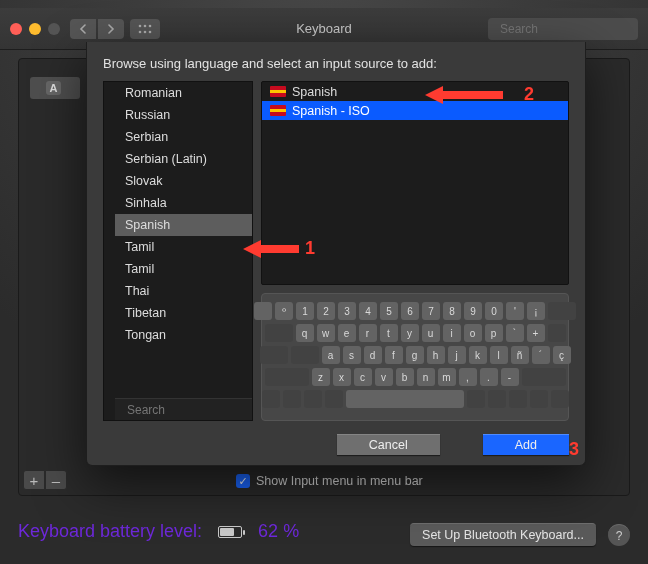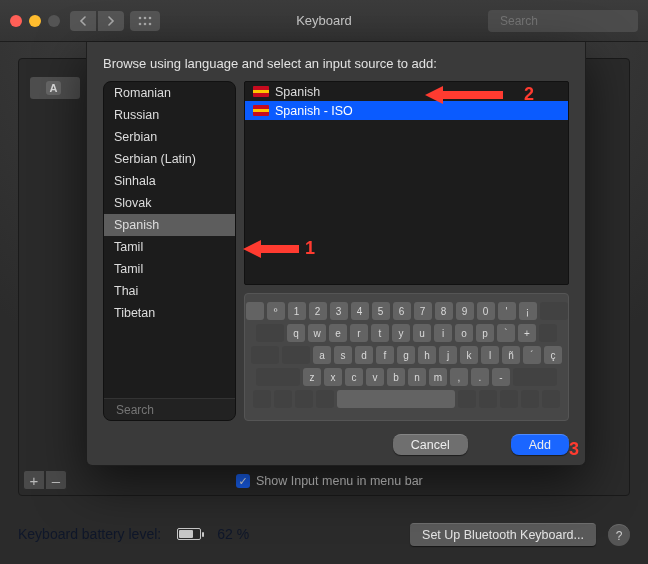--- a/index.html
+++ b/index.html
@@ -21,21 +21,21 @@
   html, body { margin:0; padding:0; }
   body {
     width:648px; height:564px; overflow:hidden;
     font-family: -apple-system, "Helvetica Neue", Arial, sans-serif;
     font-size:12px; color:var(--text);
     background: radial-gradient(circle at 50% -10%, #494949 0%, #2b2b2b 70%);
     position:relative;
   }
   
   .titlebar {
-    position:absolute; left:0; top:0; right:0; height:42px;
+    position:absolute; left:0; top:8px; right:0; height:42px;
     display:flex; align-items:center; padding:0 10px;
     background: linear-gradient(#3c3c3c,#343434);
     border-bottom:1px solid #1d1d1d;
   }
   .traffic { display:flex; gap:7px; }
   .tl { width:12px; height:12px; border-radius:50%; }
   .tl.close{background:#ff5f57;} .tl.min{background:#febc2e;} .tl.max{background:#555;}
   .navbtns{ display:flex; gap:2px; margin-left:10px; }
   .navbtn, .gridbtn{
     width:26px; height:20px; border-radius:4px; background:#555;
@@ -55,41 +55,41 @@
     border:1px solid #1a1a1a; border-radius:4px;
     background:#2a2a2a;
   }
   .bg-list{position:absolute;left:30px;top:77px;width:50px;height:22px;background:#4e4e4e;border-radius:3px;display:flex;align-items:center;justify-content:center;color:#ddd;font-size:11px;}
   .bg-list::before{content:"A";background:#666;border-radius:3px;padding:1px 4px;margin-right:3px;font-weight:600;}
   .plusminus{position:absolute;left:23px;bottom:74px;display:flex;}
   .pm{width:22px;height:20px;background:#4a4a4a;border:1px solid #2a2a2a;display:flex;align-items:center;justify-content:center;color:#bbb;font-size:15px;}
   .pm:first-child{border-radius:3px 0 0 3px;} .pm:last-child{border-radius:0 3px 3px 0;}
   .showmenu{position:absolute;left:236px;bottom:76px;display:flex;align-items:center;gap:6px;font-size:12.5px;}
   .chk{width:14px;height:14px;border-radius:3px;background:#1a66ff;display:flex;align-items:center;justify-content:center;color:#fff;font-size:11px;}
-  .batt{position:absolute;left:18px;bottom:22px;display:flex;align-items:center;gap:16px;color:#0f172a;font-size:14px;}
+  .batt{position:absolute;left:18px;bottom:22px;display:flex;align-items:center;gap:16px;color:#6d28d9;font-size:18px;}
   .batt-icon{width:24px;height:12px;border:1.5px solid #c9c9c9;border-radius:2px;position:relative;}
   .batt-icon::after{content:"";position:absolute;right:-4px;top:3px;width:2px;height:5px;background:#c9c9c9;border-radius:1px;}
   .batt-fill{position:absolute;left:1px;top:1px;bottom:1px;width:62%;background:#c9c9c9;border-radius:1px;}
   .setup{position:absolute;right:52px;bottom:18px;padding:4px 12px;border-radius:4px;background:#5a5a5a;border-top:1px solid #6e6e6e;color:#e5e5e5;font-size:12.5px;box-shadow:0 1px 1px rgba(0,0,0,.5);}
   .help{position:absolute;right:18px;bottom:18px;width:22px;height:22px;border-radius:50%;background:#555;display:flex;align-items:center;justify-content:center;color:#ccc;border-top:1px solid #6a6a6a;}
 
   
   .sheet{
     position:absolute; left:86px; top:42px; width:500px; height:424px;
     background:var(--panel); border-radius:0 0 6px 6px;
     box-shadow:0 18px 50px rgba(0,0,0,.6);
     padding:14px 16px 12px;
     border:1px solid #1e1e1e; border-top:none;
   }
   .sheet-title{font-size:13px; color:#e2e2e2; margin-bottom:10px;}
   .cols{display:flex; gap:8px; height:340px;}
   .langlist{
-    width:133px; height:100%; display:flex; flex-direction:column;
-    background:var(--list-bg); border:1px solid #111; border-radius:8px;
-    position:relative; overflow:hidden;
+    width:150px; height:100%; display:flex; flex-direction:column;
+    background:var(--list-bg); border:1px solid #111; border-radius:0;
+    position:relative; overflow:hidden;padding-left:11px;
   }
   .lang-scroll{flex:1; overflow:hidden;position:relative;}
   .lang-item{
     padding:4px 10px; font-size:12.5px; color:#ddd; cursor:default;
     white-space:nowrap; overflow:hidden; text-overflow:ellipsis;
   }
   .lang-item.sel{background:var(--list-sel);}
   .lang-search{
     height:22px; border-top:1px solid #333; background:#222;
     display:flex; align-items:center; padding:0 6px; gap:4px;
@@ -119,21 +119,21 @@
     display:flex; align-items:center; justify-content:center;
     font-size:10px; flex:none;
   }
   .key.wide{min-width:28px;} .key.xwide{min-width:44px;} .key.space{min-width:118px;}
   .key.dark{background:#424242;}
 
   .sheet-buttons{
     position:absolute; right:16px; bottom:10px; display:flex; gap:10px;
   }
   .btn{
-    padding:3px 18px; border-radius:8px; font-size:12.5px; color:#eee;
+    padding:3px 32px; border-radius:0; font-size:12.5px; color:#eee;
     background:var(--btn); border-top:1px solid #858585;
     box-shadow:0 1px 1px rgba(0,0,0,.5);
   }
   .btn.blue{background:var(--btn-blue); border-top-color:#4e8bff;margin-left:33px;}
 
   
   .anno{position:absolute; pointer-events:none; z-index:50;}
   .arrow{position:absolute;height:14px;display:flex;align-items:center;}
   .arrow-line{height:8px;background:var(--red);}
   .arrow-head{width:0;height:0;border-top:9px solid transparent;border-bottom:9px solid transparent;border-right:18px solid var(--red);}
@@ -204,27 +204,28 @@
 
 <div class="sheet">
   <div class="sheet-title">Browse using language and select an input source to add:</div>
   <div class="cols">
     <div class="langlist">
       <div class="lang-scroll" id="lang-scroll">
           <div class="lang-item">Romanian</div>
           <div class="lang-item">Russian</div>
           <div class="lang-item">Serbian</div>
           <div class="lang-item">Serbian (Latin)</div>
+          <div class="lang-item">Slovak</div>
           <div class="lang-item">Sinhala</div>
-          <div class="lang-item">Slovak</div>
           <div class="lang-item sel">Spanish</div>
           <div class="lang-item">Tamil</div>
           <div class="lang-item">Tamil</div>
           <div class="lang-item">Thai</div>
           <div class="lang-item">Tibetan</div>
+          <div class="lang-item">Tongan</div>
         </div>
       <div class="lang-search">
         <svg class="mag" viewBox="0 0 14 14">
             <circle cx="6" cy="6" r="4"></circle>
             <line x1="9" y1="9" x2="13" y2="13"></line>
           </svg>
         <input placeholder="Search" style="">
       </div>
     </div>
     <div class="right">

